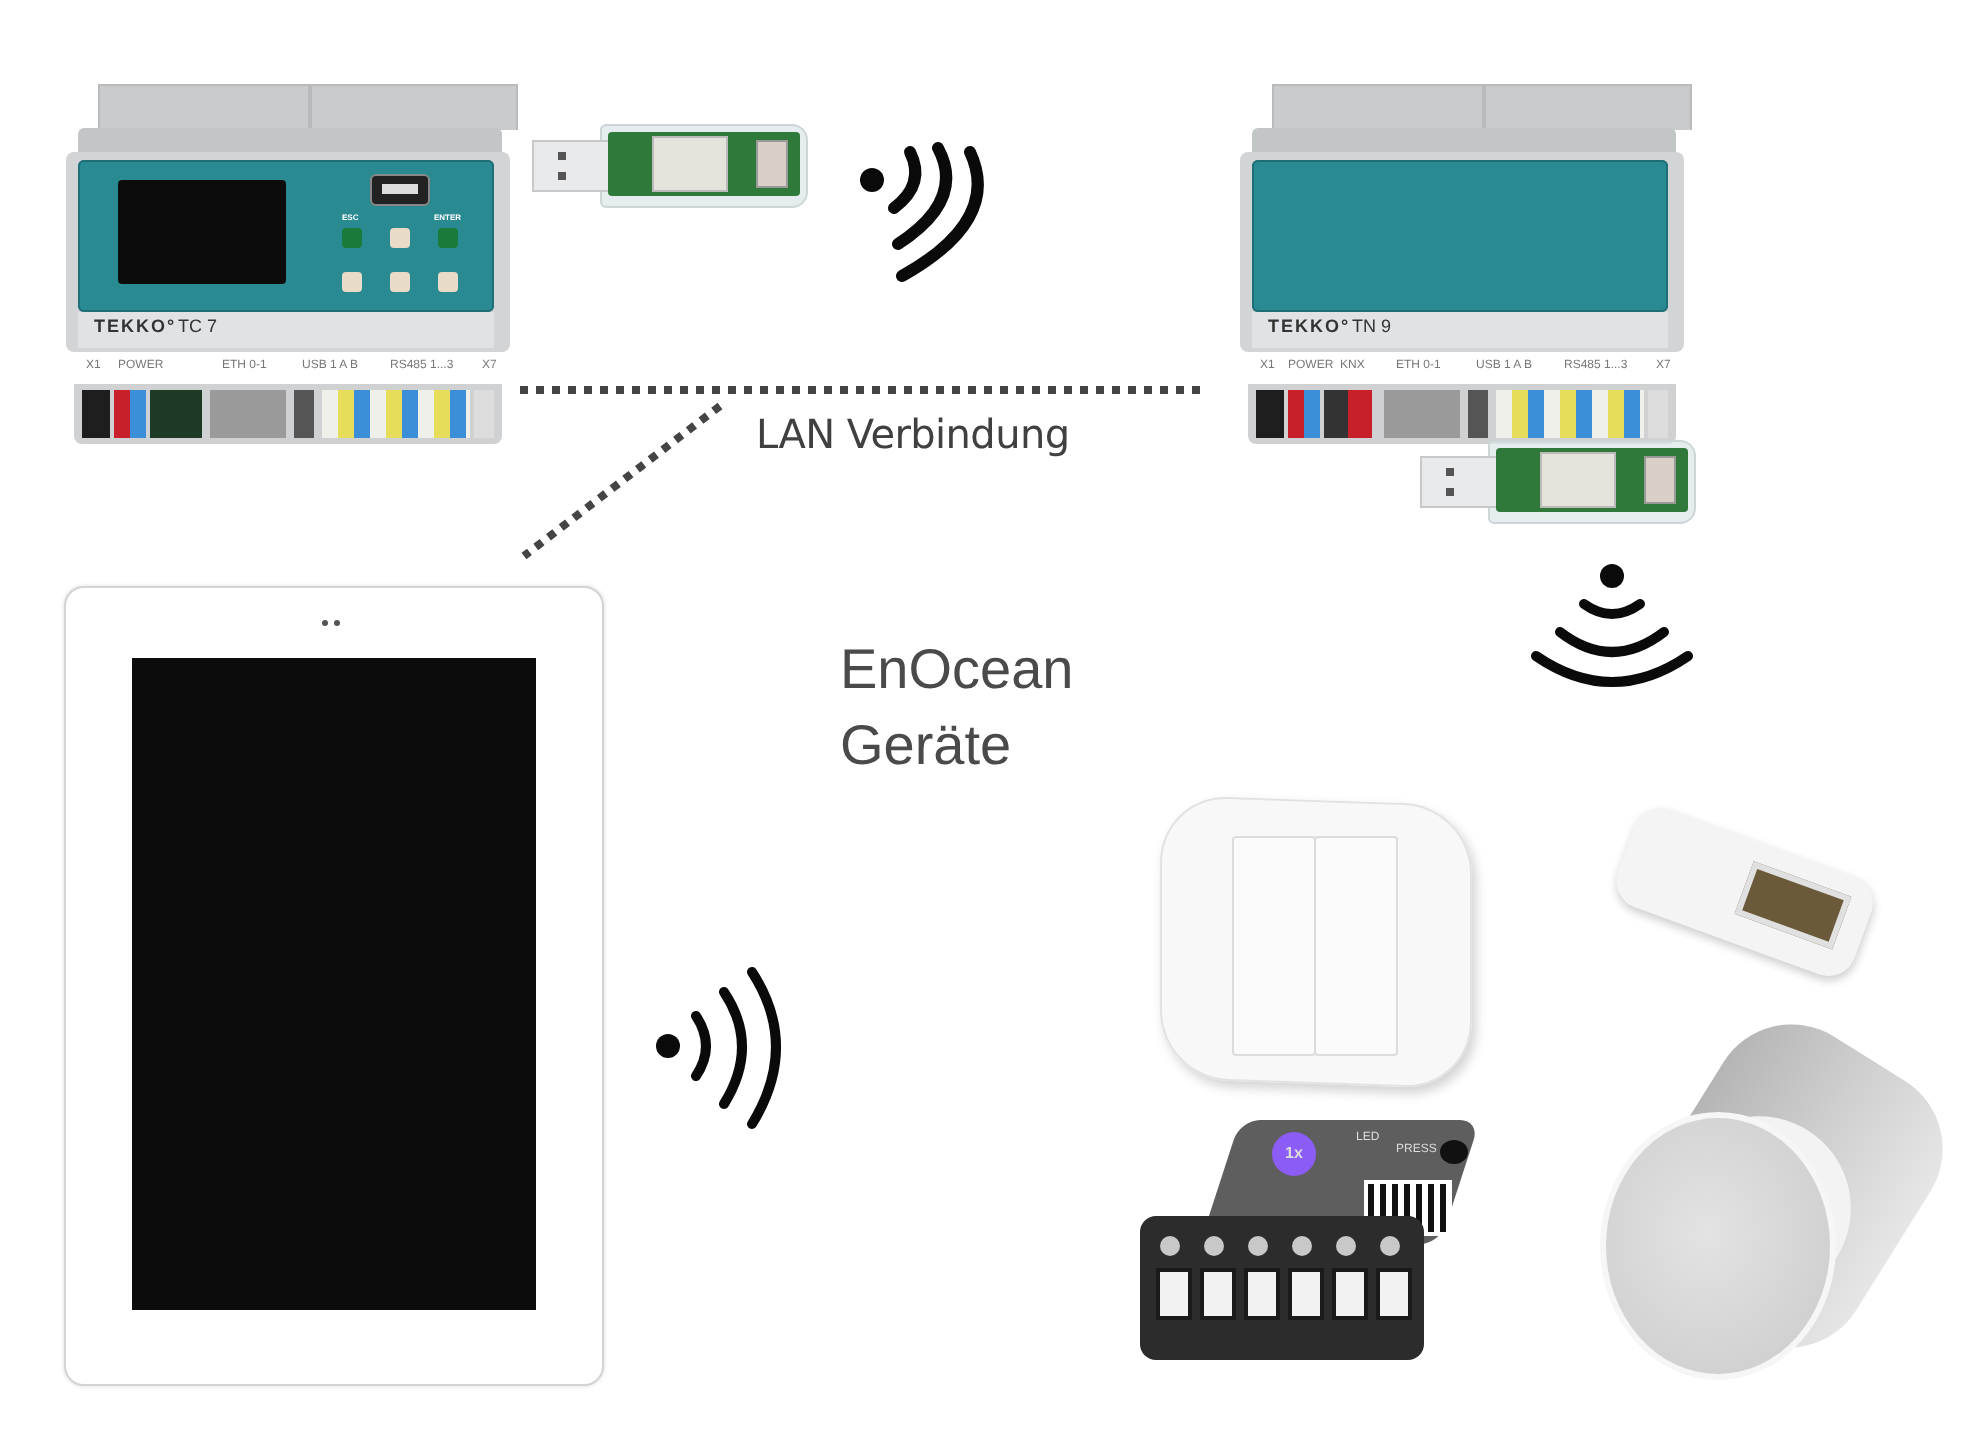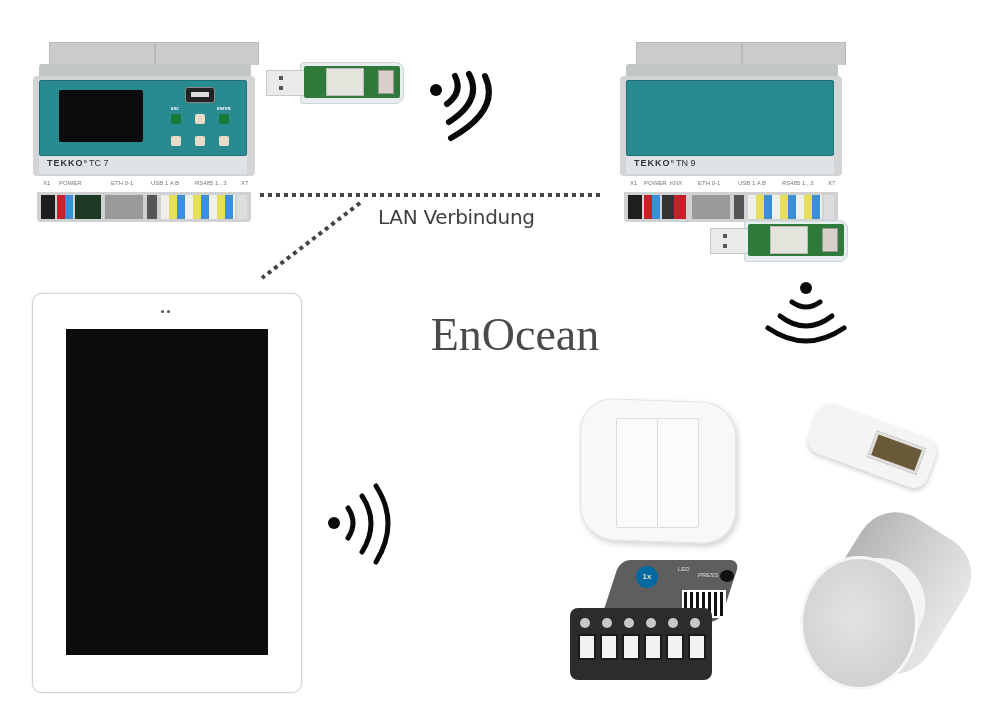--- a/index.html
+++ b/index.html
@@ -34,21 +34,21 @@
   .stick .plug::before { top:5px; } .stick .plug::after { top:15px; }
   .stick .case { position:absolute; left:34px; top:2px; width:102px; height:40px; background:rgba(220,230,232,0.7); border:1px solid #cdd5d7; border-radius:3px 8px 8px 3px; }
   .stick .pcb { position:absolute; left:38px; top:6px; width:96px; height:32px; background:#2f7a3a; border-radius:2px; }
   .stick .chip { position:absolute; left:60px; top:8px; width:36px; height:26px; background:#e4e4dc; border:1px solid #bbb; }
   .stick .led { position:absolute; left:112px; top:10px; width:14px; height:22px; background:#d8cfc8; border:1px solid #999; }
 
   
   svg.links { position:absolute; left:0; top:0; }
 
   .lan-label { position:absolute; left:378px; top:205px; font-size:20px; color:#404040; font-family:"DejaVu Sans", sans-serif; letter-spacing:-0.3px; }
-  .enocean-label { position:absolute; left:420px; top:316px; width:190px; text-align:center; font-size:46px; line-height:38px; color:#4a4a4a; font-family:Liberation Serif, serif; }
+  .enocean-label { position:absolute; left:420px; top:316px; width:190px; text-align:left; font-size:28px; line-height:38px; color:#4a4a4a; font-family:Liberation Sans, sans-serif; }
 
   
   .tablet { position:absolute; left:32px; top:293px; width:268px; height:398px; background:#ffffff; border:1px solid #d4d4d4; border-radius:10px; box-shadow:0 0 2px rgba(0,0,0,0.15); }
   .tablet .screen { position:absolute; left:33px; top:35px; width:202px; height:326px; background:#0c0c0c; }
   .tablet .cam { position:absolute; top:16px; width:3px; height:3px; border-radius:50%; background:#555; }
 
   
   .switch { position:absolute; left:580px; top:400px; width:158px; height:148px; }
   .switch .frame { position:absolute; left:0; top:0; width:156px; height:142px; background:#f8f8f8; border-radius:34px; box-shadow: 2px 3px 6px rgba(0,0,0,0.18), inset 0 0 0 1px #e2e2e2; transform: skewY(2deg); }
   .switch .rocker { position:absolute; top:18px; width:40px; height:108px; background:#fbfbfb; border:1px solid #dcdcdc; border-radius:2px; }
@@ -57,21 +57,21 @@
   .sensor { position:absolute; left:822px; top:400px; }
   .sensor .bodyx { position:absolute; left:0; top:0; width:126px; height:52px; background:#f4f4f4; border-radius:14px; box-shadow:1px 2px 5px rgba(0,0,0,0.2); transform: rotate(20deg); transform-origin: 0 0; }
   .sensor .solar { position:absolute; left:62px; top:10px; width:46px; height:22px; background:#6b5a3a; border:3px solid #e0e0e0; }
 
   
   .actuator { position:absolute; left:570px; top:560px; width:170px; height:130px; }
   .actuator .top { position:absolute; left:40px; top:0; width:120px; height:62px; background:#5e5e5e; border-radius:10px; transform: skewX(-18deg); }
   .actuator .front { position:absolute; left:0; top:48px; width:142px; height:72px; background:#2c2c2c; border-radius:8px; }
   .actuator .term { position:absolute; top:74px; width:14px; height:22px; background:#f2f2f2; border:2px solid #1a1a1a; }
   .actuator .screw { position:absolute; top:58px; width:10px; height:10px; border-radius:50%; background:#c8c8c8; }
-  .actuator .badge { position:absolute; left:66px; top:6px; width:22px; height:22px; border-radius:50%; background:#0369a1; color:#ddd; font-size:8px; font-weight:bold; text-align:center; line-height:22px; }
+  .actuator .badge { position:absolute; left:66px; top:6px; width:22px; height:22px; border-radius:50%; background:#8b5cf6; color:#ddd; font-size:8px; font-weight:bold; text-align:center; line-height:22px; }
   .actuator .qr { position:absolute; left:112px; top:30px; width:40px; height:24px; background: repeating-linear-gradient(90deg,#111 0 3px,#fff 3px 6px); border:2px solid #fff; }
   .actuator .press-btn { position:absolute; left:150px; top:10px; width:14px; height:12px; border-radius:50%; background:#111; }
   .actuator .txt { position:absolute; font-size:6px; color:#ddd; }
 
   
   .valve { position:absolute; left:800px; top:518px; width:160px; height:172px; }
   .valve .cyl { position:absolute; left:34px; top:0; width:122px; height:150px; background:linear-gradient(90deg,#b5b5b5,#cfcfcf 50%,#e6e6e6); border-radius:40px; transform: rotate(32deg); transform-origin:50% 50%; }
   .valve .ring { position:absolute; left:26px; top:38px; width:92px; height:120px; background:#f3f3f3; border-radius:46px; transform: rotate(32deg); }
   .valve .cap { position:absolute; left:0; top:38px; width:112px; height:128px; background:radial-gradient(ellipse at 45% 45%, #e3e3e3, #cacaca); border-radius:50%; border:3px solid #f6f6f6; }
 
@@ -185,20 +185,21 @@
 <svg class="wave" style="left:324px; top:482px;" width="70" height="84" viewBox="0 0 70 84">
   <circle cx="10" cy="41" r="6" fill="#0a0a0a"></circle>
   <path d="M24 26 Q34 41 24 56" stroke="#0a0a0a" stroke-width="5" fill="none" stroke-linecap="round"></path>
   <path d="M38 14 Q56 41 38 70" stroke="#0a0a0a" stroke-width="5" fill="none" stroke-linecap="round"></path>
   <path d="M52 4 Q76 41 52 80" stroke="#0a0a0a" stroke-width="5" fill="none" stroke-linecap="round"></path>
 </svg>
 
 <div class="lan-label">LAN Verbindung</div>
 <div class="enocean-label">
   <div>EnOcean</div>
+  <div>Geräte</div>
 </div>
 
 <div class="tablet">
   <div class="cam" style="left:128px;"></div>
   <div class="cam" style="left:134px;"></div>
   <div class="screen"></div>
 </div>
 
 <div class="switch">
   <div class="frame"></div>

